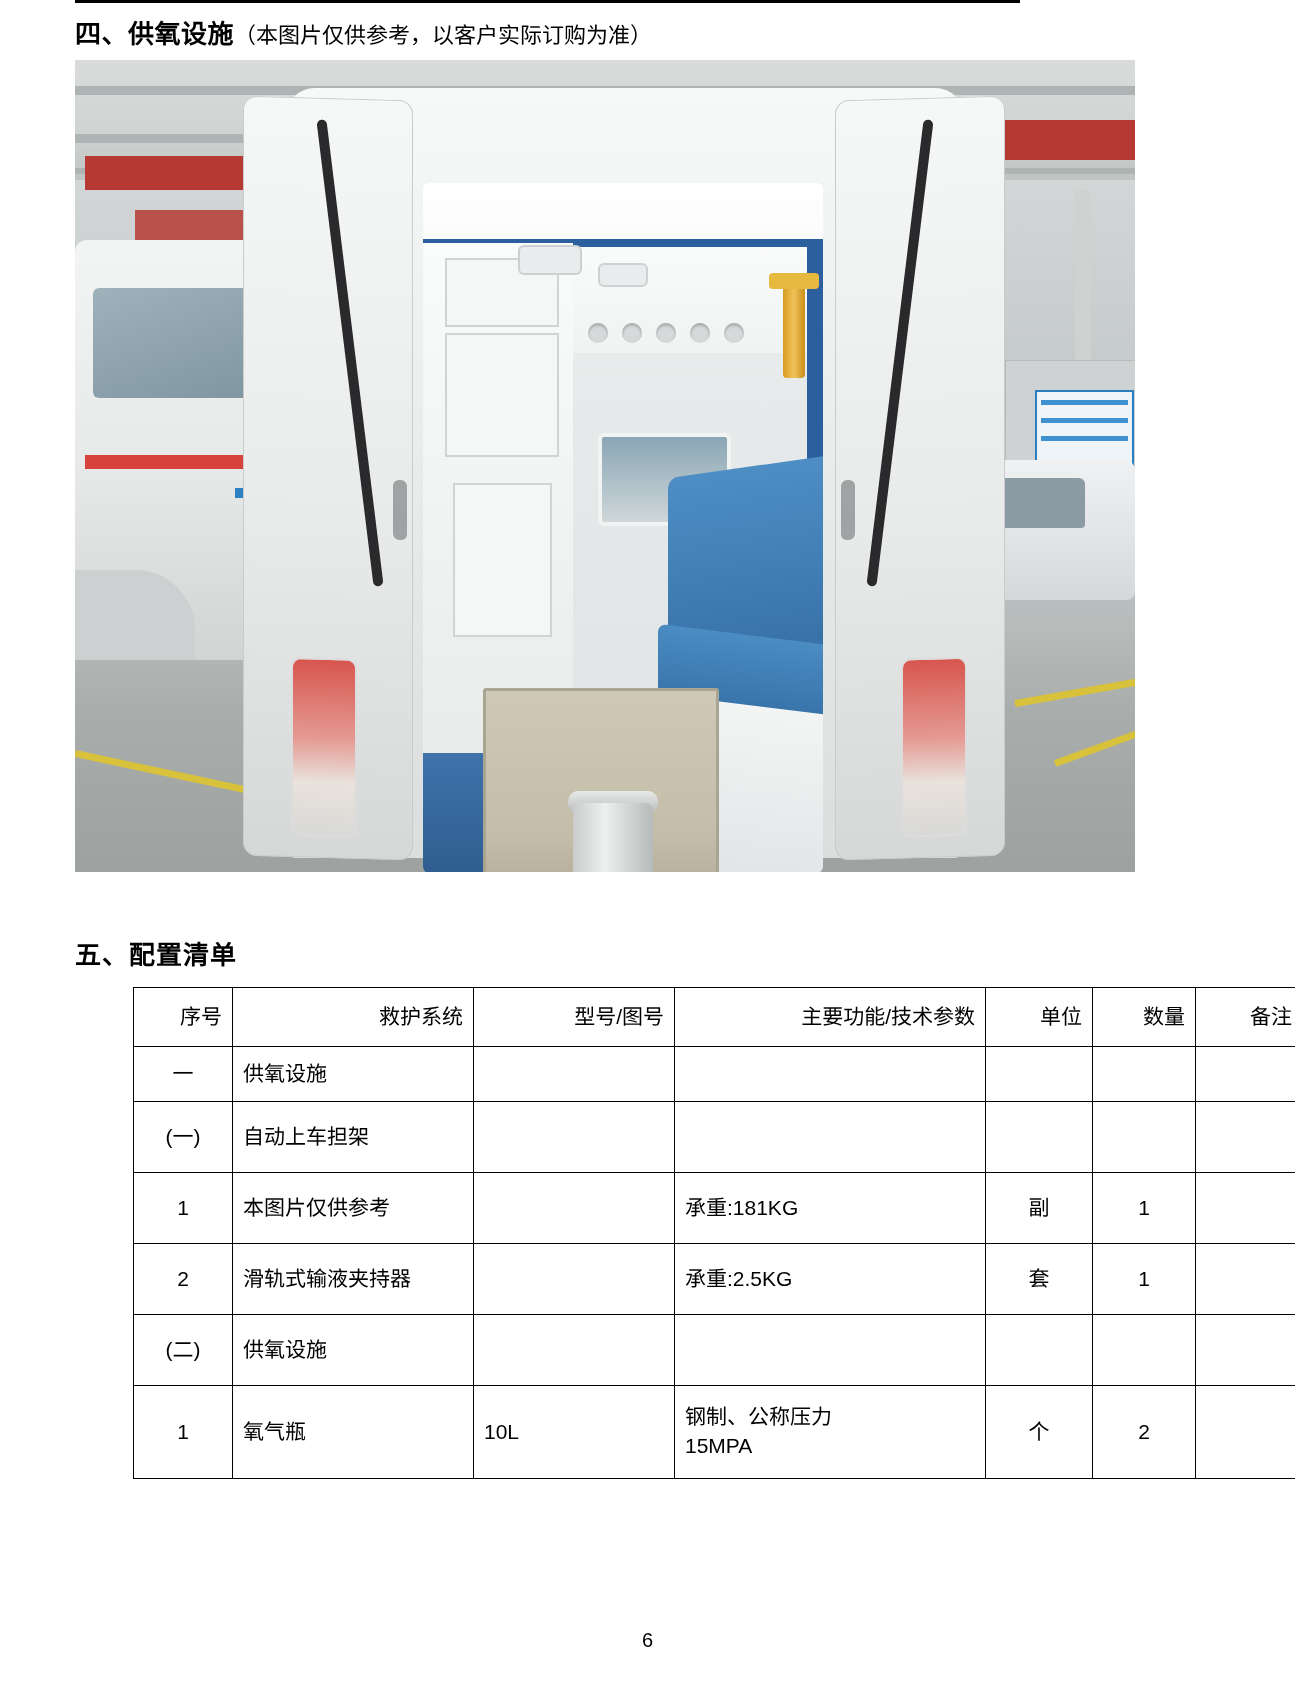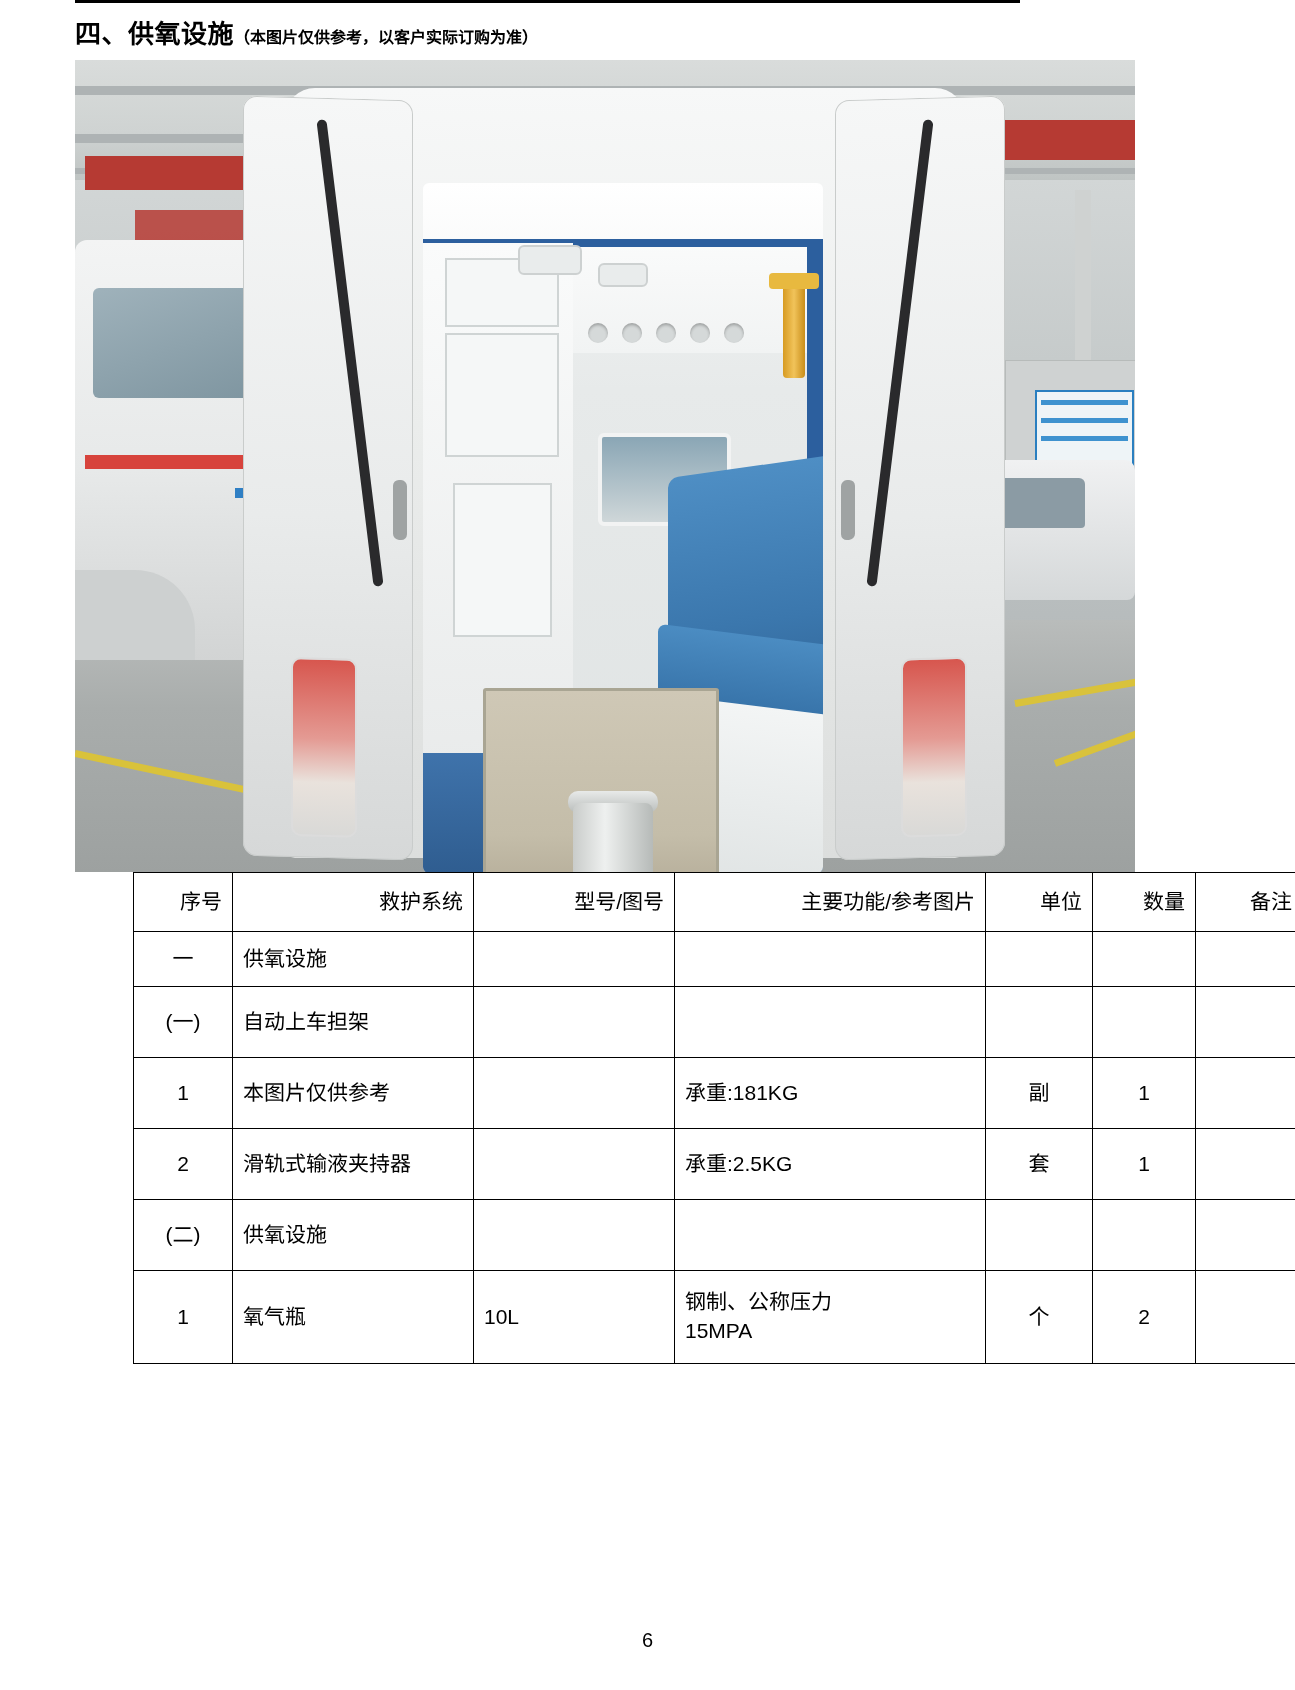--- a/index.html
+++ b/index.html
@@ -33,22 +33,22 @@
   
   .section-heading {
     font-size: 26px;
     font-weight: bold;
     padding-top: 18px;
     line-height: 1.3;
     white-space: nowrap;
     letter-spacing: 0.5px;
   }
   .section-heading .note {
-    font-size: 16px;
-    font-weight: bold;
+    font-size: 22px;
+    font-weight: normal;
     letter-spacing: 0;
   }
   
   .photo-wrap {
     margin-top: 8px;
     width: 1060px;
     height: 812px;
     position: relative;
     overflow: hidden;
     background: #c9c9c7;
@@ -360,28 +360,31 @@
 
           <div class="stretcher"></div>
           <div class="bin-lid"></div>
           <div class="bin"></div>
 
         </div>
       </div>
     </div>
   </div>
 
+  <div class="list-heading">
+    <span>五、</span><span>配置清单</span>
+  </div>
 
   <table class="config">
     <thead>
       <tr>
         <td class="c-no">序号</td>
         <td class="c-name">救护系统</td>
         <td class="c-model">型号/图号</td>
-        <td class="c-spec">主要功能/参考图片</td>
+        <td class="c-spec">主要功能/技术参数</td>
         <td class="c-unit">单位</td>
         <td class="c-qty">数量</td>
         <td class="c-remark">备注</td>
       </tr>
     </thead>
     <tbody>
       <tr class="row-cat">
         <td class="c-no">一</td>
         <td class="c-name">供氧设施</td>
         <td class="c-model"></td>

